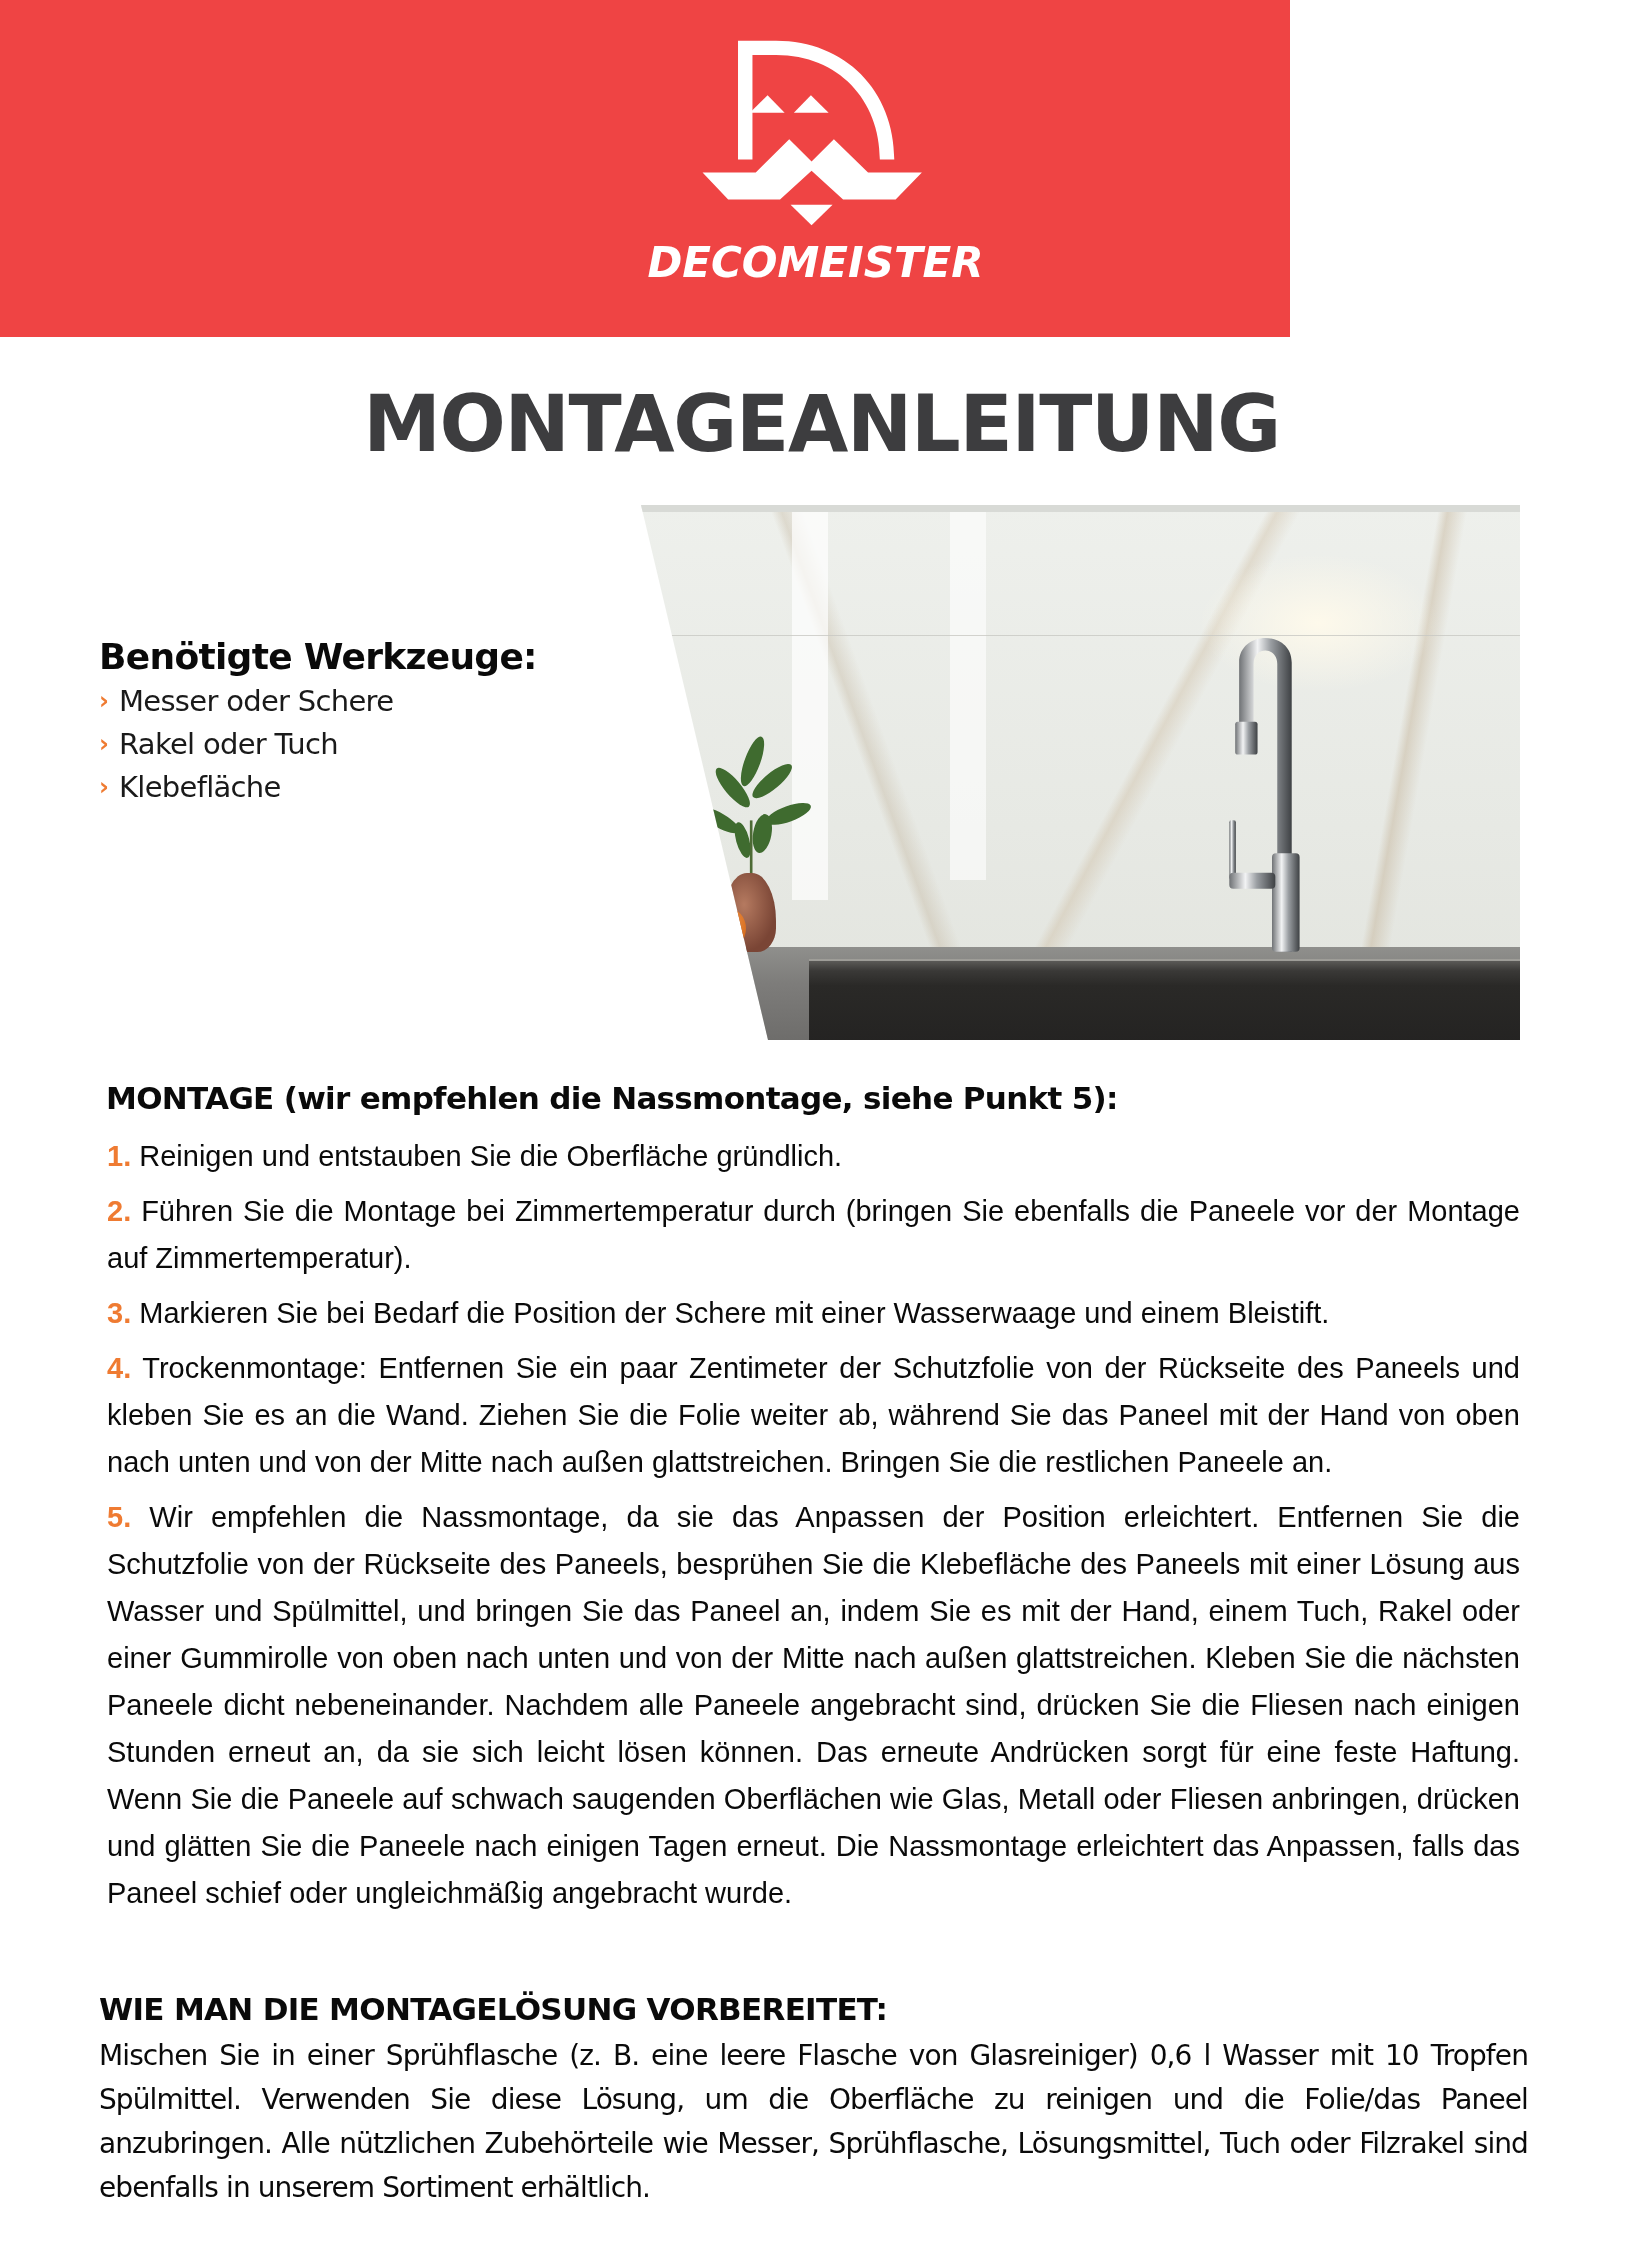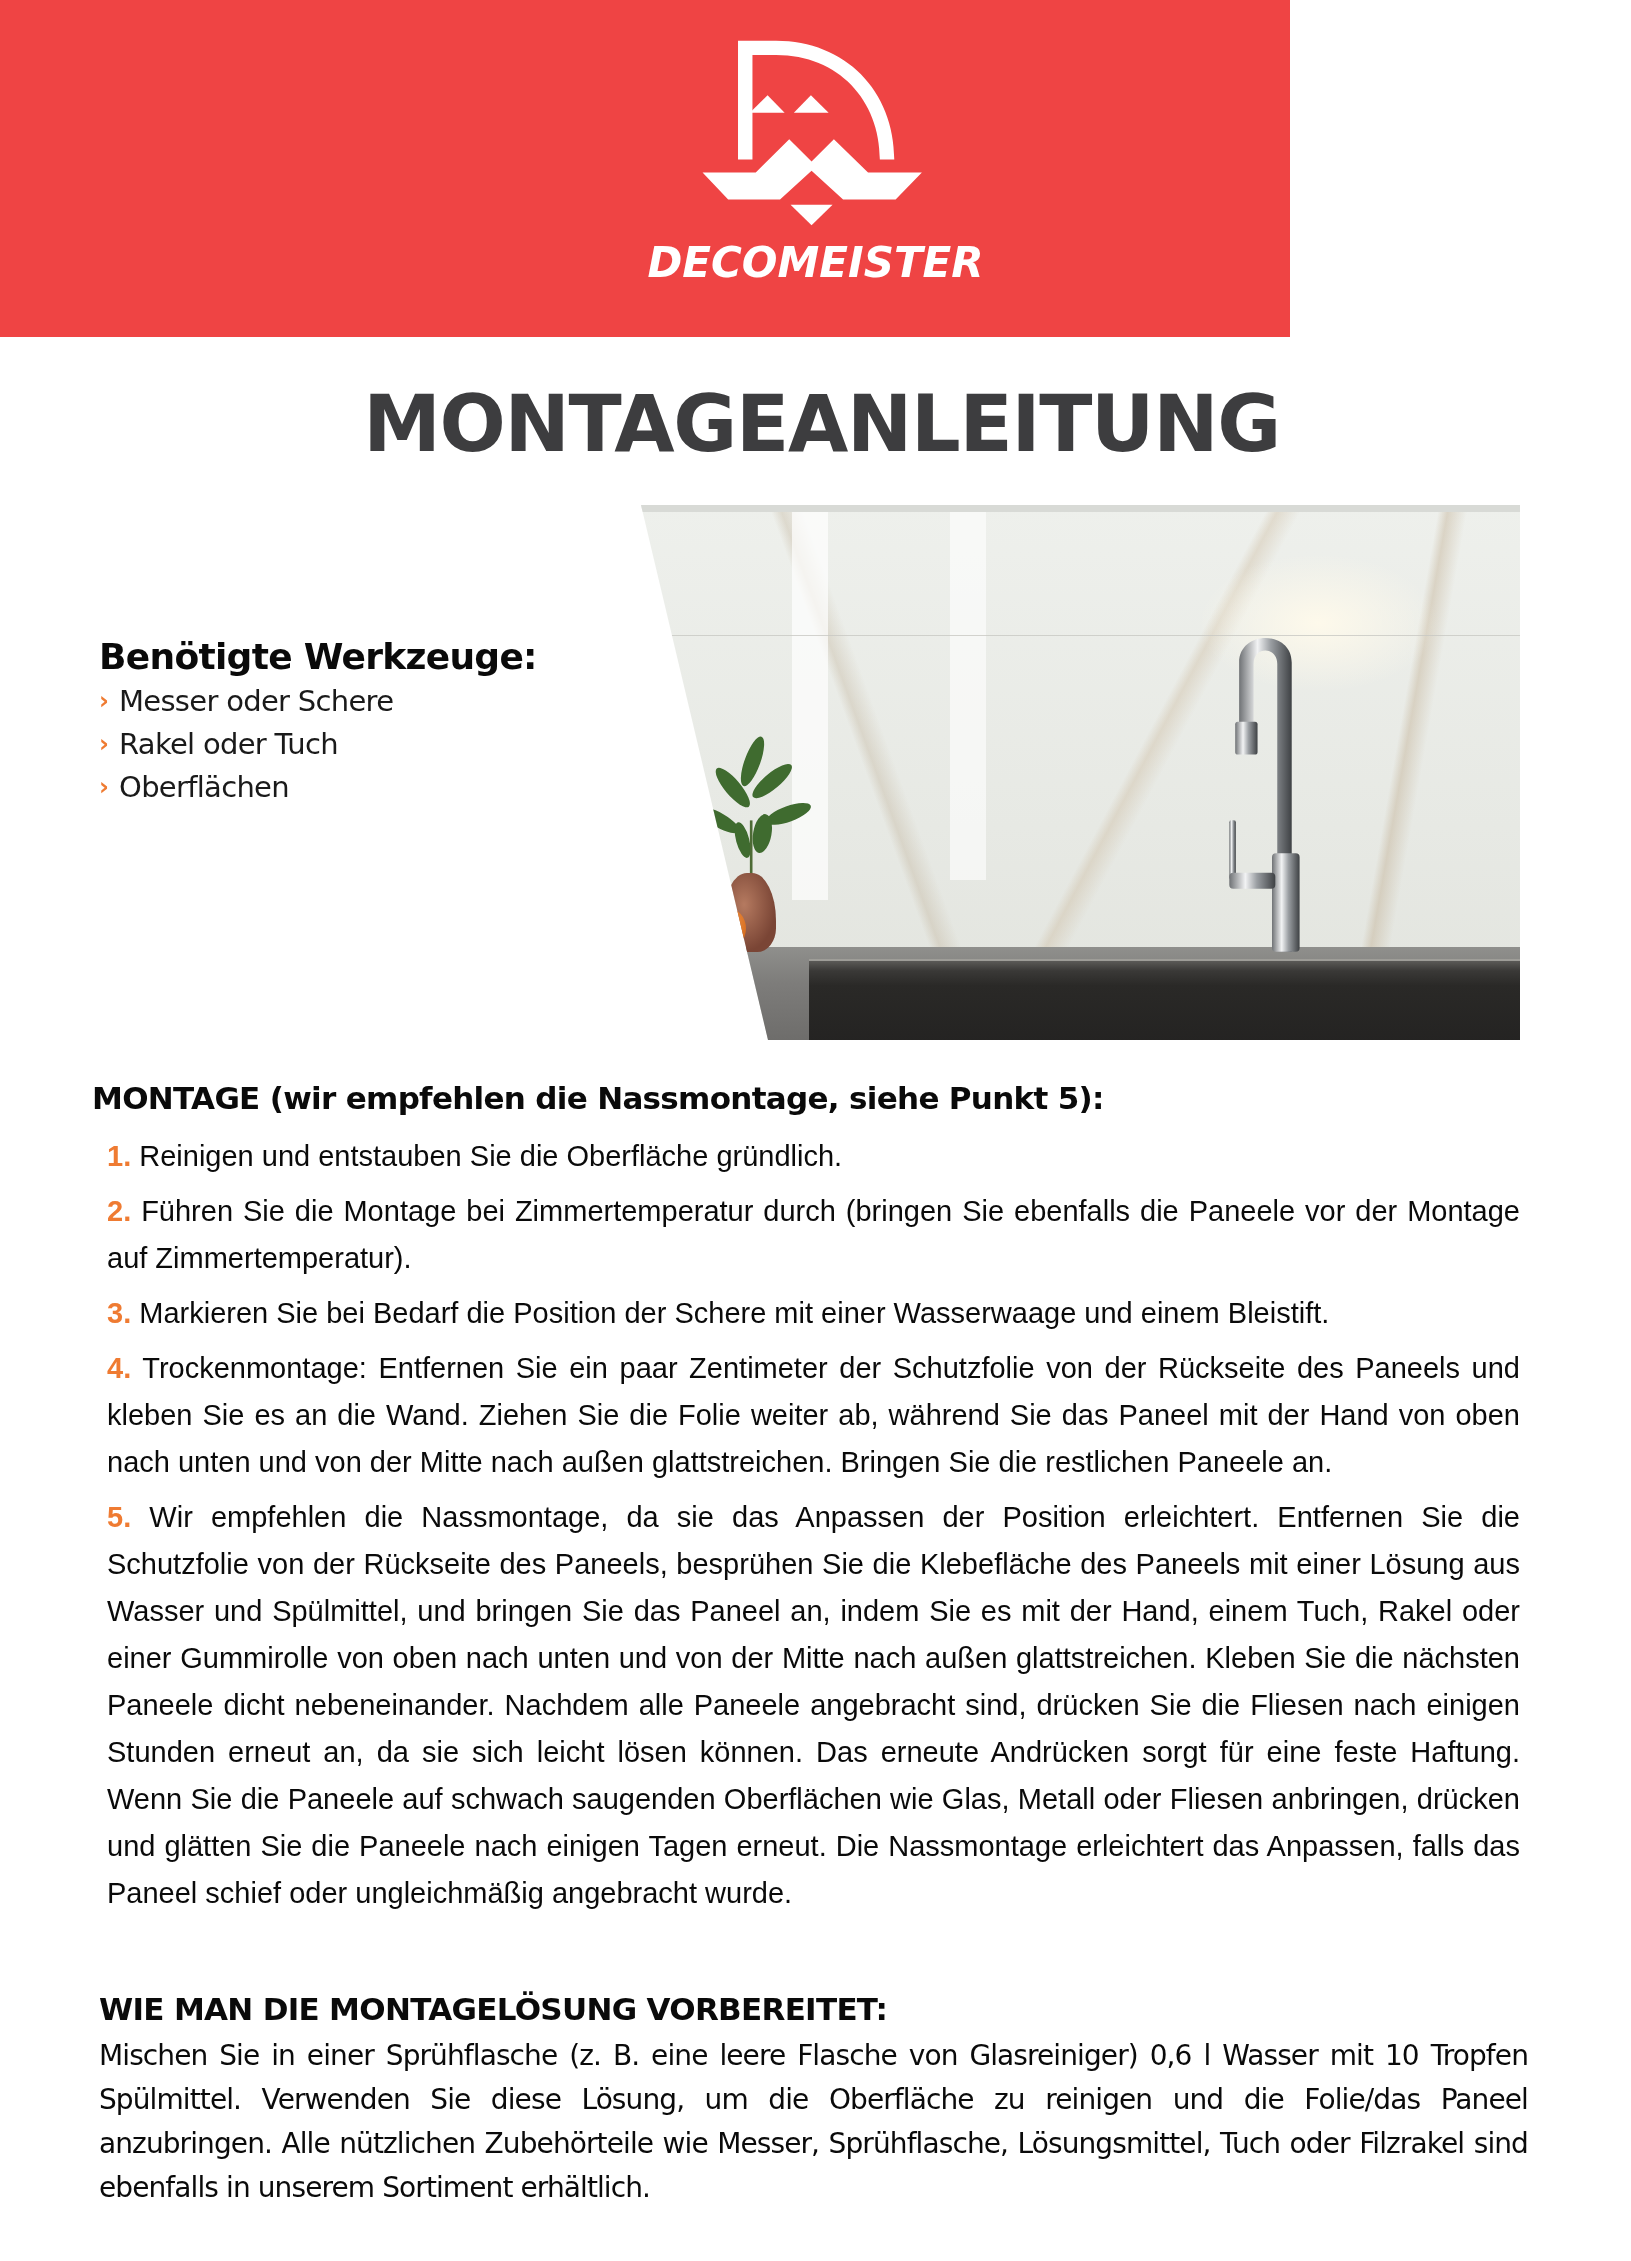--- a/index.html
+++ b/index.html
@@ -58,21 +58,21 @@
     letter-spacing: -0.7px;
   }
   .tool-list { position: absolute; left: 99px; top: 680px; margin: 0; padding: 0; list-style: none; }
   .tool-item {
     font-family: "DejaVu Sans", sans-serif; font-size: 29px; line-height: 43px; color: #1a1a1a;
     font-weight: normal; letter-spacing: -0.7px; display: flex; align-items: center;
   }
   .chev { color: #ef7b32; font-weight: bold; font-size: 24px; width: 20px; display: inline-block; }
 
   .h-montage {
-    position: absolute; left: 92px; top: 1079px;
+    position: absolute; left: 106px; top: 1079px;
     font-family: "DejaVu Sans", sans-serif; font-weight: bold; font-size: 31px; line-height: 39px; color: #0a0a0a;
     letter-spacing: -0.7px; white-space: nowrap;
   }
   .steps {
     position: absolute; left: 99px; top: 1125px; width: 1429px;
     font-family: "Liberation Sans", sans-serif; font-size: 29px; line-height: 47px; color: #0a0a0a;
     text-align: justify;
   }
   .step { margin: 8px; }
   .num { color: #ef7b32; font-weight: bold; }
@@ -152,21 +152,21 @@
   <li class="tool-item">
     <span class="chev">›</span>
     <span>Messer oder Schere</span>
   </li>
   <li class="tool-item">
     <span class="chev">›</span>
     <span>Rakel oder Tuch</span>
   </li>
   <li class="tool-item">
     <span class="chev">›</span>
-    <span>Oberflächen</span>
+    <span>Klebefläche</span>
   </li>
 </ul>
 
 <div class="h-montage">MONTAGE (wir empfehlen die Nassmontage, siehe Punkt 5):</div>
 <div class="steps">
   <p class="step">
     <span class="num">1.</span>
     <span>Reinigen und entstauben Sie die Oberfläche gründlich.</span>
   </p>
   <p class="step">

